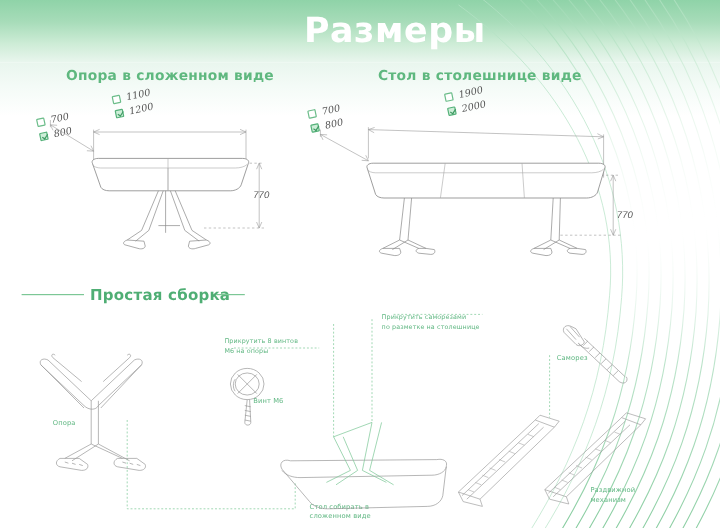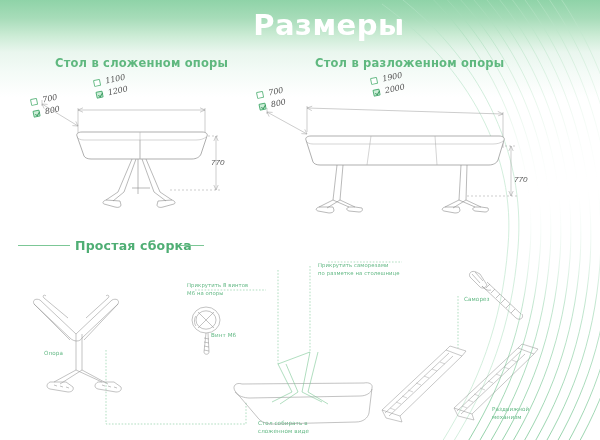--- a/index.html
+++ b/index.html
@@ -106,21 +106,21 @@
         <path d="M12,-84 C120,4 168,132 160,268 C154,348 130,408 94,466"></path>
         <path d="M20,-90 C130,0 178,130 170,270 C164,350 140,410 104,468"></path>
       </g>
       <g fill="none" stroke="#b5e2c6" stroke-width="0.7" opacity="0.85">
         <path d="M-70,-10 C20,56 66,152 58,248 C52,326 28,386 -8,444"></path>
         <path d="M-78,4 C10,68 56,156 48,246 C42,324 18,384 -18,442"></path>
       </g>
     </svg>
   </div>
 
-  <div class="sec-title" style="left:55px;top:56px;">Стол в сложенном опоры</div>
+  <div class="sec-title" style="left:55px;top:56px;">Опора в сложенном виде</div>
 
   <div class="optgrp tilt" style="left:95px;top:78px;">
     <div class="optrow">
       <span class="box"></span>
       <span class="optval">1100</span>
     </div>
     <div class="optrow">
       <span class="box on"></span>
       <span class="optval">1200</span>
     </div>
@@ -179,21 +179,21 @@
         <path d="M98,132 L86,140 M104,132 L93,141"></path>
         <path d="M140,132 L152,140 M134,132 L146,141"></path>
         <path d="M86,140 C83,141 82,143 84,144 L95,147 C98,148 101,147 101,145 L100,141 Z"></path>
         <path d="M152,140 C155,141 156,143 154,144 L143,147 C140,148 137,147 137,145 L138,141 Z"></path>
         <path d="M118,99 L118,134"></path>
         <path d="M112,128 L130,128"></path>
       </g>
     </svg>
   </div>
 
-  <div class="sec-title" style="left:315px;top:56px;">Стол в разложенном опоры</div>
+  <div class="sec-title" style="left:315px;top:56px;">Стол в столешнице виде</div>
 
   <div class="optgrp tilt" style="left:372px;top:76px;">
     <div class="optrow">
       <span class="box"></span>
       <span class="optval">1900</span>
     </div>
     <div class="optrow">
       <span class="box on"></span>
       <span class="optval">2000</span>
     </div>

